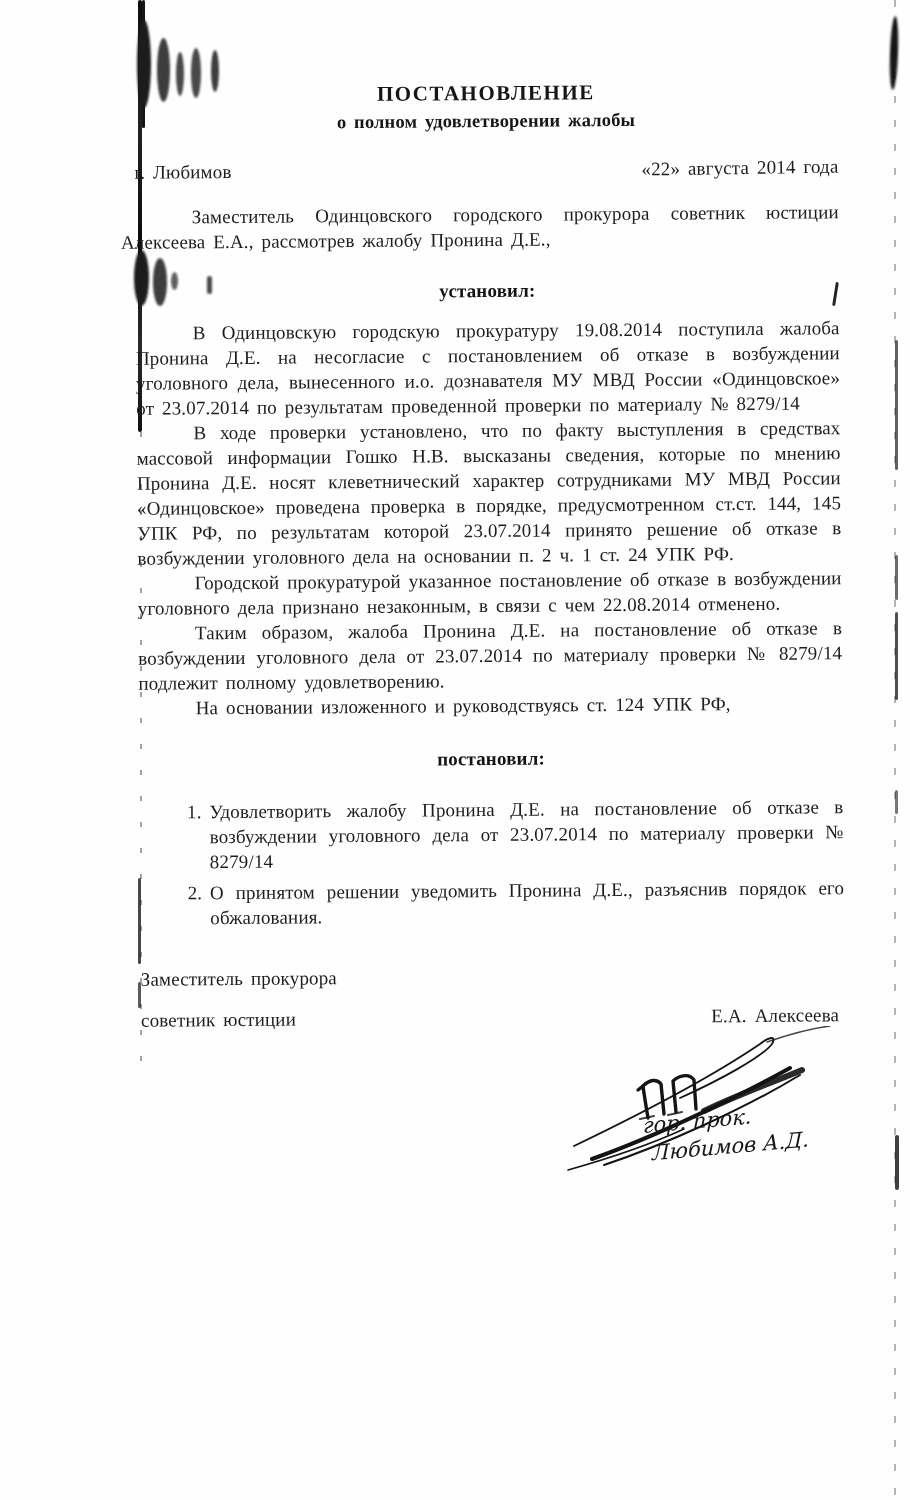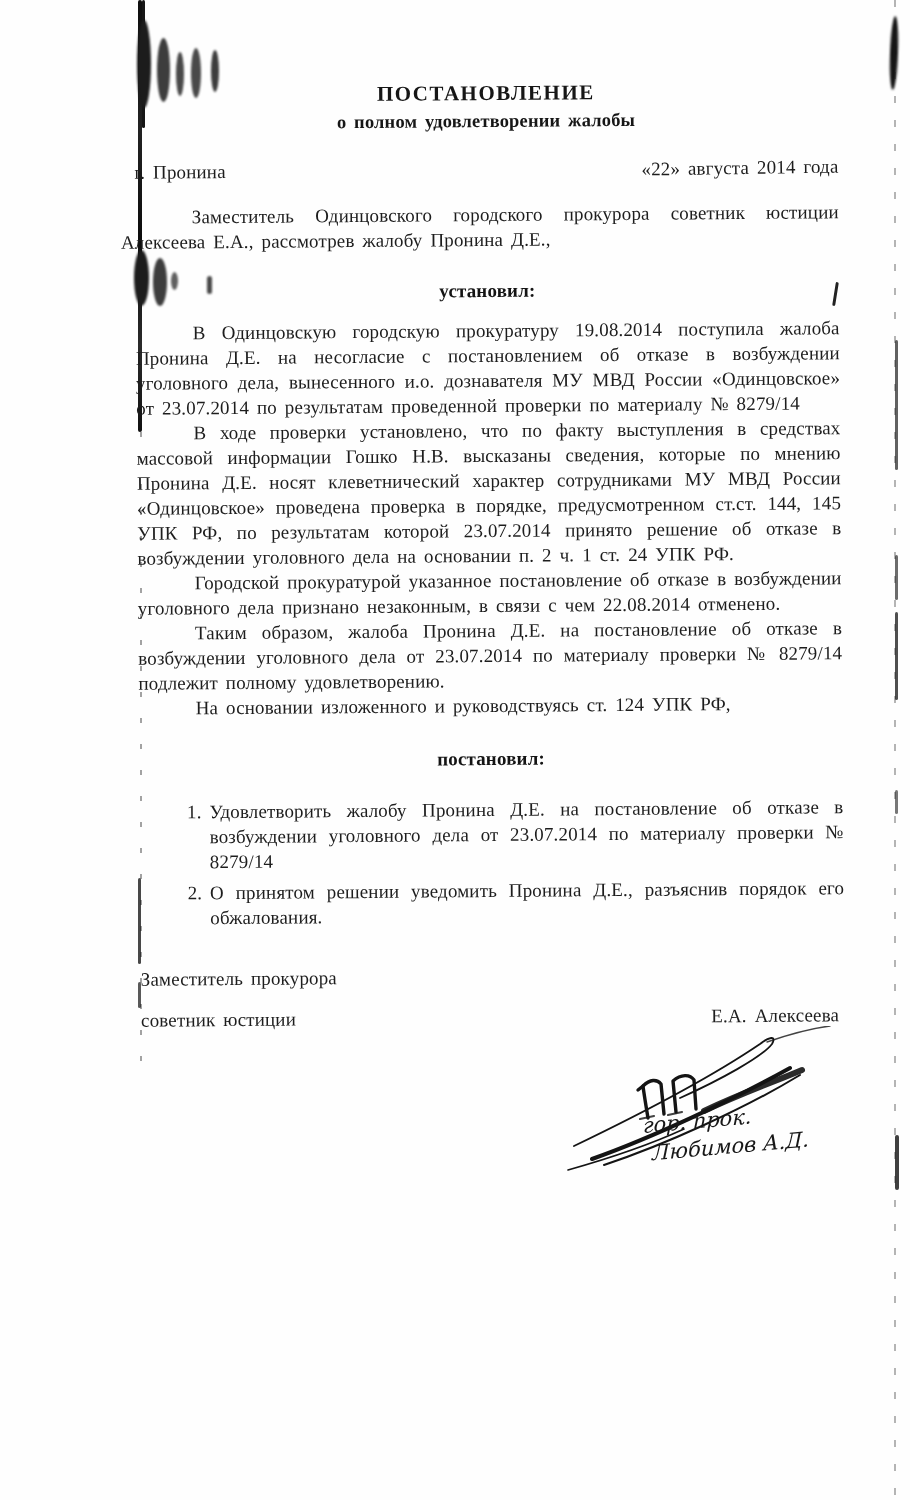--- a/index.html
+++ b/index.html
@@ -131,21 +131,21 @@
   <div class="rseg s3"></div>
   <div class="rseg s4"></div>
   <div class="rseg s5"></div>
   <div class="tick"></div>
 
   <div class="content">
     <div class="title">ПОСТАНОВЛЕНИЕ</div>
     <div class="subtitle">о полном удовлетворении жалобы</div>
 
     <div class="meta-row">
-      <span class="place">г. Пронина</span>
+      <span class="place">г. Любимов</span>
       <span class="date">«22» августа 2014 года</span>
     </div>
 
     <p class="para intro">Заместитель Одинцовского городского прокурора советник юстиции Алексеева Е.А., рассмотрев жалобу Пронина Д.Е.,</p>
 
     <div class="heading h-ust">установил:</div>
 
     <div class="body-block">
       <p class="para">В Одинцовскую городскую прокуратуру 19.08.2014 поступила жалоба Пронина Д.Е. на несогласие с постановлением об отказе в возбуждении уголовного дела, вынесенного и.о. дознавателя МУ МВД России «Одинцовское» от 23.07.2014 по результатам проведенной проверки по материалу № 8279/14</p>
       <p class="para">В ходе проверки установлено, что по факту выступления в средствах массовой информации Гошко Н.В. высказаны сведения, которые по мнению Пронина Д.Е. носят клеветнический характер сотрудниками МУ МВД России «Одинцовское» проведена проверка в порядке, предусмотренном ст.ст. 144, 145 УПК РФ, по результатам которой 23.07.2014 принято решение об отказе в возбуждении уголовного дела на основании п. 2 ч. 1 ст. 24 УПК РФ.</p>

